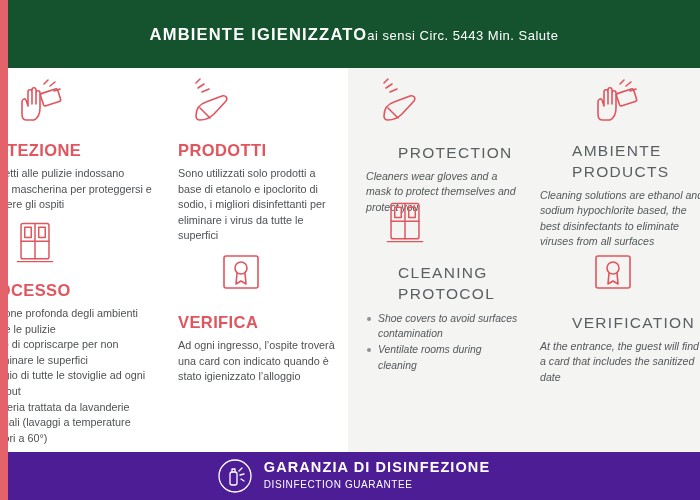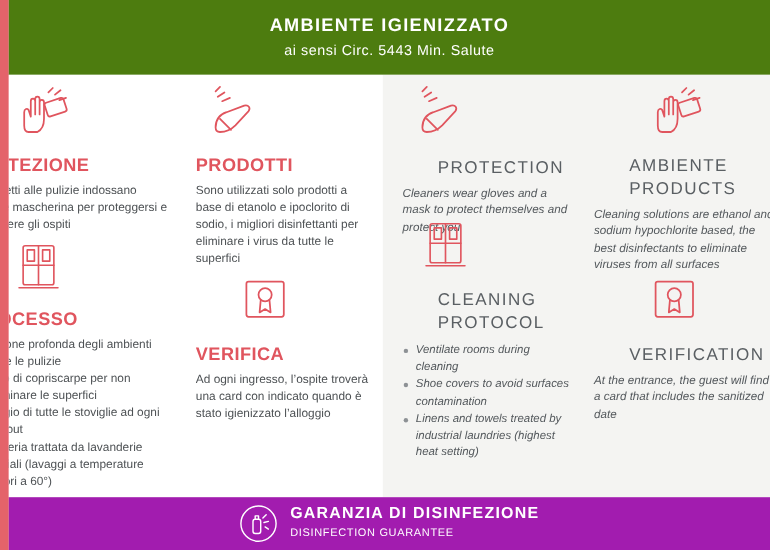--- a/index.html
+++ b/index.html
@@ -15,36 +15,36 @@
     background: #ffffff;
   }
   
   .left-rail {
     position: absolute; left: 0; top: 0; width: 8px; height: 500px;
     background: #e4636a;
   }
   
   .header {
     position: absolute; left: 8px; top: 0; width: 692px; height: 68px;
-    background: #4d7c0f;
+    background: #14532d;
     color: #ffffff;
-    display: flex; flex-direction: column; align-items: center; justify-content: center;
+    display: flex; align-items: center; justify-content: center;
   }
   .header-title {
     font-size: 16.5px; font-weight: bold; letter-spacing: 1.2px;
     line-height: 20px;
   }
   .header-sub {
     font-size: 13px; letter-spacing: 0.5px; line-height: 18px; margin-top: 4px;
     font-weight: normal;
   }
   
   .footer {
     position: absolute; left: 8px; top: 452px; width: 692px; height: 48px;
-    background: #a21caf; color: #ffffff;
+    background: #4c1d95; color: #ffffff;
     display: flex; align-items: center; justify-content: center; gap: 12px;
   }
   .footer-text { display: flex; flex-direction: column; }
   .footer-title { font-size: 14.5px; font-weight: bold; letter-spacing: 1.1px; line-height: 18px; }
   .footer-sub { font-size: 10px; letter-spacing: 0.6px; line-height: 18px; }
   .footer-icon { width: 34px; height: 34px; }
 
   
   .body-area {
     position: absolute; left: 8px; top: 68px; width: 692px; height: 384px;
@@ -195,23 +195,22 @@
             <rect x="14" y="8" width="30" height="38" rx="2"></rect>
             <line x1="29" y1="8" x2="29" y2="46"></line>
             <line x1="14" y1="27" x2="44" y2="27"></line>
             <rect x="18" y="12" width="7" height="11"></rect>
             <rect x="33" y="12" width="7" height="11"></rect>
             <line x1="10" y1="49" x2="48" y2="49"></line>
           </svg>
         </div>
         <h3 class="en-title" style="margin-top:8px; width:130px;">CLEANING PROTOCOL</h3>
         <ul class="en-list" style="width:152px;">
+          <li>Shoe covers to avoid surfaces contamination</li>
           <li>Ventilate rooms during cleaning</li>
-          <li>Shoe covers to avoid surfaces contamination</li>
-          <li>Linens and towels treated by industrial laundries (highest heat setting)</li>
         </ul>
       </div>
 
     </div>
 
     <div class="col c4 clip">
 
       <div class="block" style="left:16px; top:6px; width:170px;">
         <div class="icon-box" style="margin-left:44px;">
           <svg viewBox="0 0 58 58" width="58" height="58" fill="none" stroke="#e0555e" stroke-width="1.6" stroke-linecap="round" stroke-linejoin="round">

